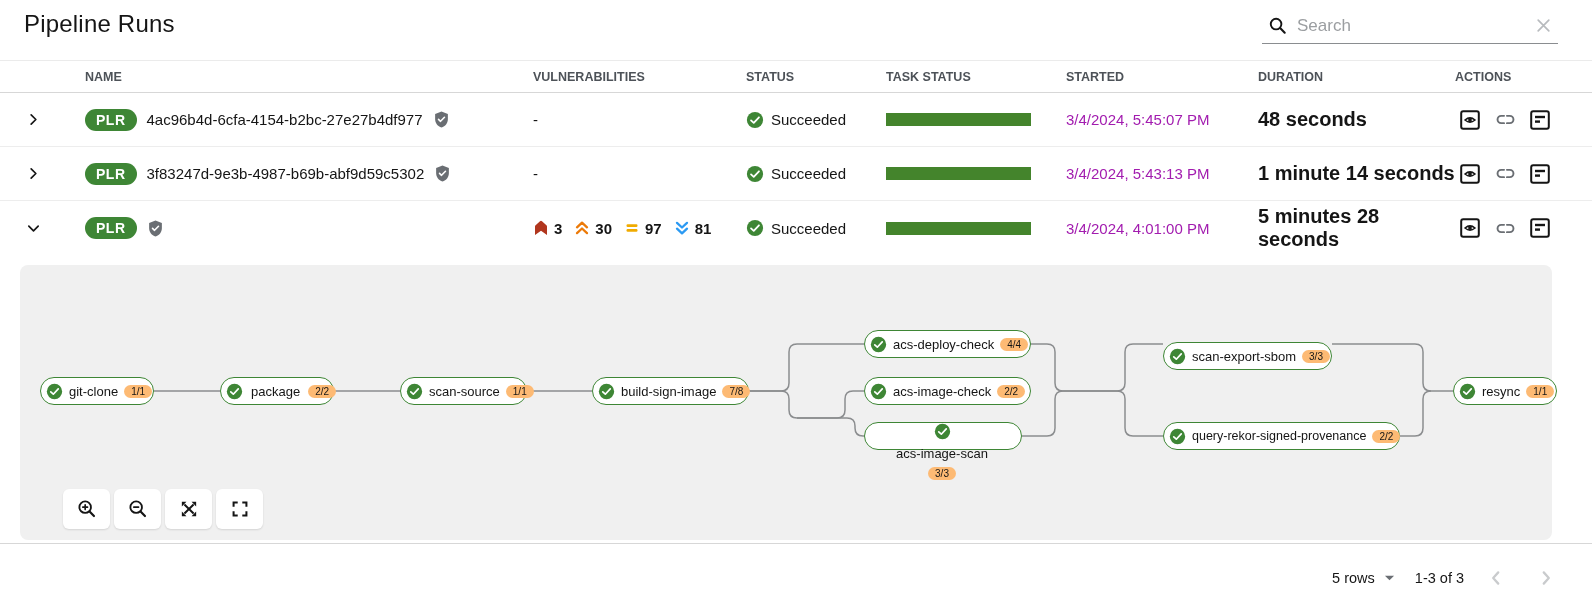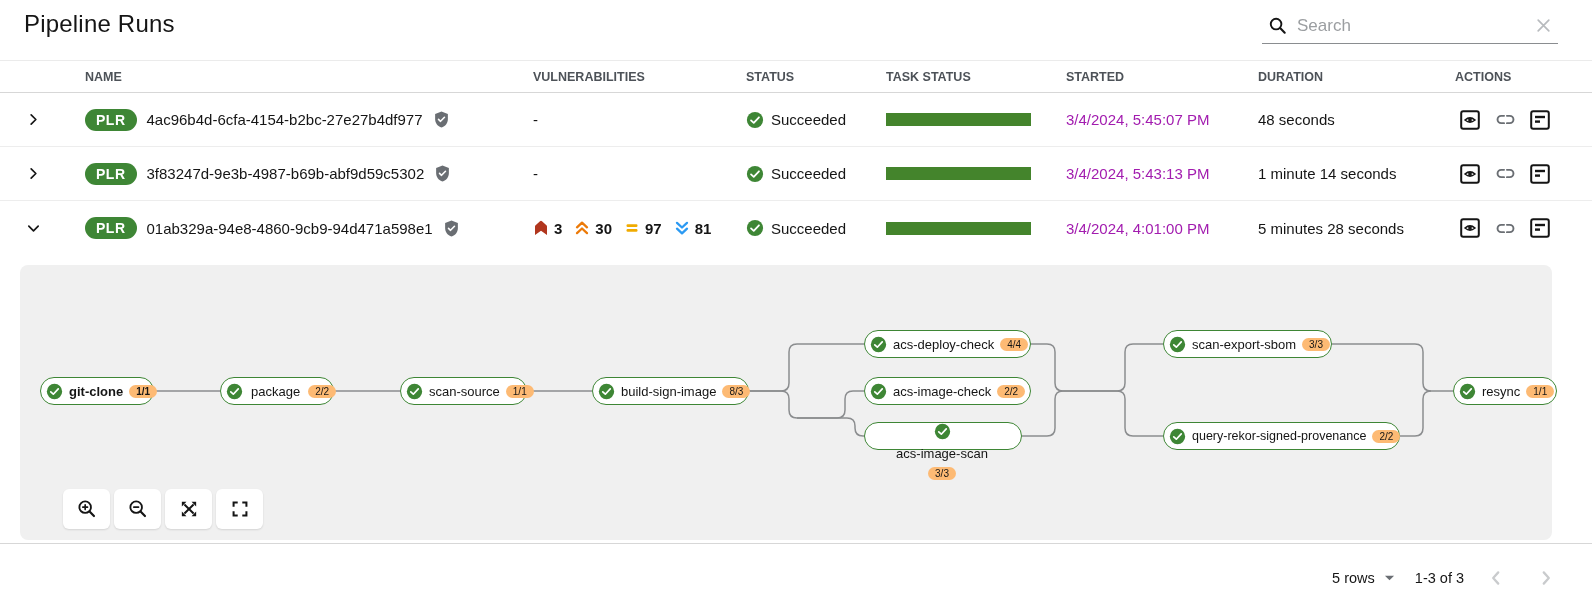--- a/index.html
+++ b/index.html
@@ -29,21 +29,21 @@
   .name-cell { display:flex; align-items:center; gap:10px; }
   .plr-badge { background:#3e8635; color:#fff; font-size:14px; font-weight:700;
     padding:3px 11px; border-radius:13px; letter-spacing:.5px; }
   .run-name { font-size:15px; }
   .vuln-cell { display:flex; align-items:center; gap:12px; font-size:15px; }
   .sev { display:flex; align-items:center; gap:5px; font-weight:700; }
   .dash { font-size:15px; }
   .status-cell { display:flex; align-items:center; gap:7px; font-size:15px; }
   .task-bar { width:145px; height:13px; background:#44842c; }
   .started-cell { color:#a21caf; font-size:15px; }
-  .duration-cell { font-size:15px; }
+  .duration-cell { font-size:20px;font-weight:bold; }
   .actions-cell { display:flex; align-items:center; gap:13px; padding-left:4px; }
   .action-btn { background:none; border:none; cursor:pointer; width:22px; height:22px;
     display:flex; align-items:center; justify-content:center; }
 
   
   .pipeline-panel { position:absolute; left:20px; top:265px; width:1532px; height:275px;
     background:#f0f0f0; border-radius:8px; }
   .pipeline-panel svg.connectors { position:absolute; left:0; top:0; }
   .node { position:absolute; height:28px; display:flex; align-items:center; gap:6px;
     background:#fff; border:1.5px solid #3e8635; border-radius:15px; padding:0 7px 0 5px;
@@ -236,21 +236,20 @@
         <button class="expand-btn">
           <span style="display:flex;">
               <svg width="15" height="15" viewBox="0 0 16 16">
                 <path d="M3 5.5 L8 10.5 L13 5.5" stroke="#151515" stroke-width="1.8" fill="none" stroke-linecap="round" stroke-linejoin="round"></path>
               </svg>
             </span>
         </button>
       </div>
       <div class="name-cell">
         <span class="plr-badge">PLR</span>
-        <span class="run-name">01ab329a-94e8-4860-9cb9-94d471a598e1</span>
         <span style="display:flex;">
             <svg width="17" height="17" viewBox="0 0 16 16">
               <path d="M8 .5 L14 2.8 V7.2 C14 11.6 11.5 14.4 8 15.5 C4.5 14.4 2 11.6 2 7.2 V2.8 Z" fill="#6a6e73"></path>
               <path d="M5.2 7.9 L7.1 9.7 L10.8 5.9" stroke="#fff" stroke-width="1.5" fill="none" stroke-linecap="round" stroke-linejoin="round"></path>
             </svg>
           </span>
       </div>
       <div class="vuln-cell">
         <span class="sev">
           <span style="display:flex;">
@@ -341,21 +340,21 @@
         <path d="M777,153 H827 Q835,153 835,161 V163 Q835,171 843,171 H844"></path>
         <path d="M1011,79 H1027 Q1035,79 1035,87 V118 Q1035,126 1043,126"></path>
         <path d="M1002,171 H1027 Q1035,171 1035,163 V134 Q1035,126 1043,126"></path>
         <path d="M1043,126 H1097 Q1105,126 1105,118 V87 Q1105,79 1113,79 H1143"></path>
         <path d="M1043,126 H1097 Q1105,126 1105,134 V163 Q1105,171 1113,171 H1143"></path>
         <path d="M1312,79 H1395 Q1403,79 1403,87 V118 Q1403,126 1411,126 H1433"></path>
         <path d="M1380,171 H1395 Q1403,171 1403,163 V134 Q1403,126 1411,126"></path>
       </g>
     </svg>
 
-    <div class="node" style="left:20px; top:112px; width:114px;font-weight:bold;">
+    <div class="node" style="left:20px; top:112px; width:114px;">
       <span style="display:flex;">
           <svg width="17" height="17" viewBox="0 0 20 20">
             <circle cx="10" cy="10" r="9" fill="#3e8635"></circle>
             <path d="M5.6 10.4 L8.6 13.2 L14.4 7" stroke="#fff" stroke-width="2" fill="none" stroke-linecap="round" stroke-linejoin="round"></path>
           </svg>
         </span>
       <span>git-clone</span>
       <span class="node-count">1/1</span>
     </div>
     <div class="node" style="left:200px; top:112px; width:114px;gap:8px;">
@@ -379,21 +378,21 @@
       <span class="node-count">1/1</span>
     </div>
     <div class="node" style="left:572px; top:112px; width:157px;">
       <span style="display:flex;">
           <svg width="17" height="17" viewBox="0 0 20 20">
             <circle cx="10" cy="10" r="9" fill="#3e8635"></circle>
             <path d="M5.6 10.4 L8.6 13.2 L14.4 7" stroke="#fff" stroke-width="2" fill="none" stroke-linecap="round" stroke-linejoin="round"></path>
           </svg>
         </span>
       <span>build-sign-image</span>
-      <span class="node-count">8/3</span>
+      <span class="node-count">7/8</span>
     </div>
     <div class="node" style="left:844px; top:65px; width:167px;">
       <span style="display:flex;">
           <svg width="17" height="17" viewBox="0 0 20 20">
             <circle cx="10" cy="10" r="9" fill="#3e8635"></circle>
             <path d="M5.6 10.4 L8.6 13.2 L14.4 7" stroke="#fff" stroke-width="2" fill="none" stroke-linecap="round" stroke-linejoin="round"></path>
           </svg>
         </span>
       <span>acs-deploy-check</span>
       <span class="node-count">4/4</span>
@@ -411,21 +410,21 @@
     <div class="node" style="left:844px; top:157px; width:158px;flex-direction:column;">
       <span style="display:flex;">
           <svg width="17" height="17" viewBox="0 0 20 20">
             <circle cx="10" cy="10" r="9" fill="#3e8635"></circle>
             <path d="M5.6 10.4 L8.6 13.2 L14.4 7" stroke="#fff" stroke-width="2" fill="none" stroke-linecap="round" stroke-linejoin="round"></path>
           </svg>
         </span>
       <span>acs-image-scan</span>
       <span class="node-count">3/3</span>
     </div>
-    <div class="node" style="left:1143px; top:65px; width:169px;">
+    <div class="node" style="left:1143px; top:77px; width:169px;">
       <span style="display:flex;">
           <svg width="17" height="17" viewBox="0 0 20 20">
             <circle cx="10" cy="10" r="9" fill="#3e8635"></circle>
             <path d="M5.6 10.4 L8.6 13.2 L14.4 7" stroke="#fff" stroke-width="2" fill="none" stroke-linecap="round" stroke-linejoin="round"></path>
           </svg>
         </span>
       <span>scan-export-sbom</span>
       <span class="node-count">3/3</span>
     </div>
     <div class="node" style="left:1143px; top:157px; width:237px;">

